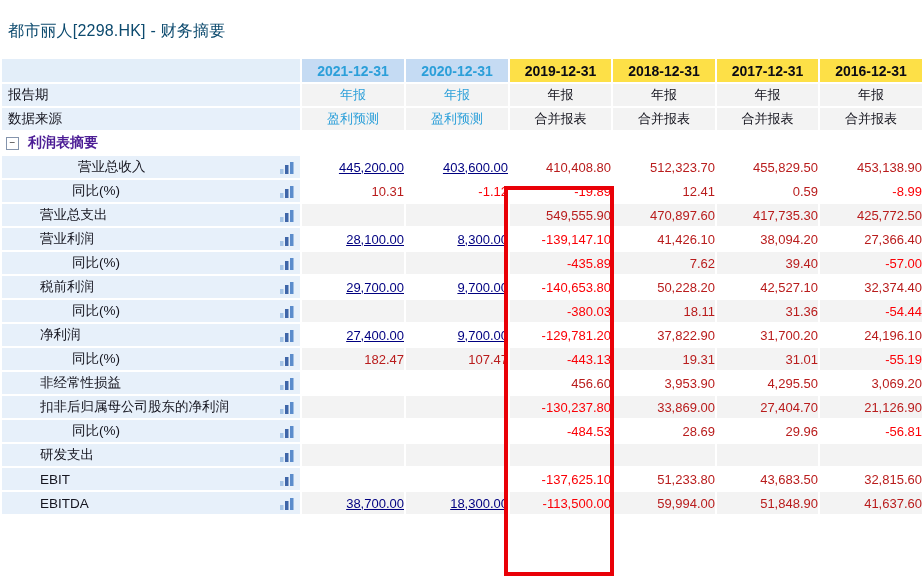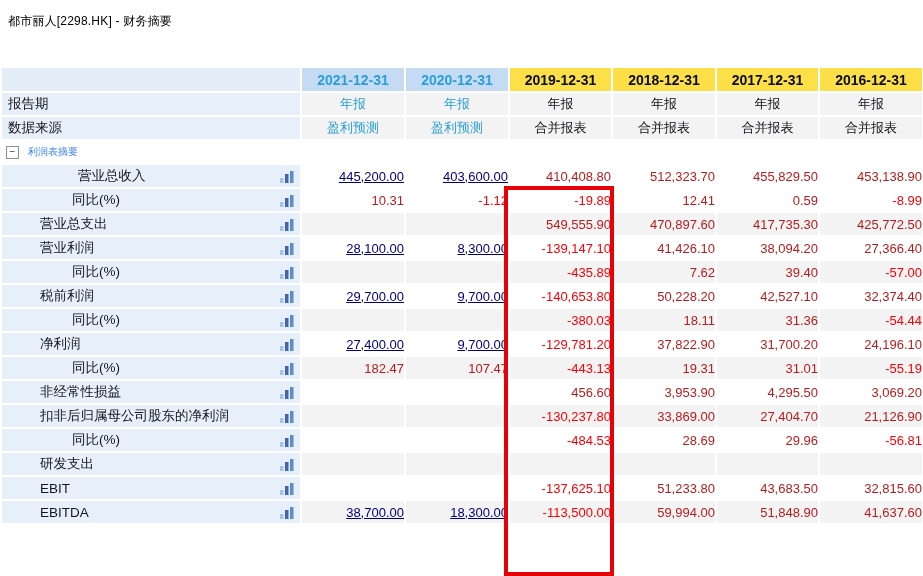--- a/index.html
+++ b/index.html
@@ -1,44 +1,44 @@
 <!DOCTYPE html>
 <html><head>
 <meta charset="utf-8">
 <style>
   html,body{margin:0;padding:0;background:#fff;}
   .page{
     position:relative;width:923px;height:576px;overflow:hidden;background:#fff;
     font-family:"Liberation Sans","DejaVu Sans",sans-serif;
   }
   .title{
-    position:absolute;left:8px;top:13px;font-size:12px;color:#000000;letter-spacing:0.2px;
+    position:absolute;left:8px;top:21px;font-size:16px;color:#0c4a6e;letter-spacing:0.2px;
   }
   table.fin{
-    position:absolute;left:0;top:66px;width:922px;
+    position:absolute;left:0;top:57px;width:922px;
     border-collapse:collapse;table-layout:fixed;font-size:13px;
   }
   table.fin th, table.fin td{
     border:2px solid #fff;padding:0;overflow:hidden;white-space:nowrap;
     height:22px;vertical-align:middle;
   }
   table.fin thead th{height:23px;font-size:14px;font-weight:bold;text-align:center;}
   th.h-corner{background:#e3eef9;}
   th.h-blue{background:#c5dbf3;color:#2b9fd9;cursor:pointer;}
   th.h-dark{background:#fde047;color:#0b0b14;}
   td.label-cell{background:#e7f0fa;color:#15151f;}
   tr.section-row td{background:#fff;}
   tr.shade td.data{background:#f3f3f3;}
   tr.plain td.data{background:#fff;}
   .label-wrap{display:flex;justify-content:space-between;align-items:center;height:22px;}
   .lbl{font-size:13.5px;}
   .ind-0 .lbl{padding-left:6px;}
   .ind-1 .lbl{padding-left:38px;}
   .ind-2 .lbl{padding-left:70px;}
-  .section-row .lbl{font-weight:normal;color:#3b82f6;font-size:10px;padding-left:4px;}
+  .section-row .lbl{font-weight:bold;color:#4c1d95;font-size:14px;padding-left:4px;}
   .collapse-box{
     display:inline-block;width:11px;height:11px;border:1px solid #8494ac;background:#fff;
     line-height:9px;text-align:center;font-size:10px;color:#333;margin:0 5px 0 4px;cursor:pointer;
   }
   .bar-icon{margin-right:6px;flex:0 0 auto;cursor:pointer;display:block;}
   td.data{padding:0 10px 0 4px;}
   td.a-right{text-align:right;}
   td.a-center{text-align:center;}
   td.a-left{text-align:left;padding-left:8px;}
   .v-link{color:#000080;text-decoration:underline;cursor:pointer;}

